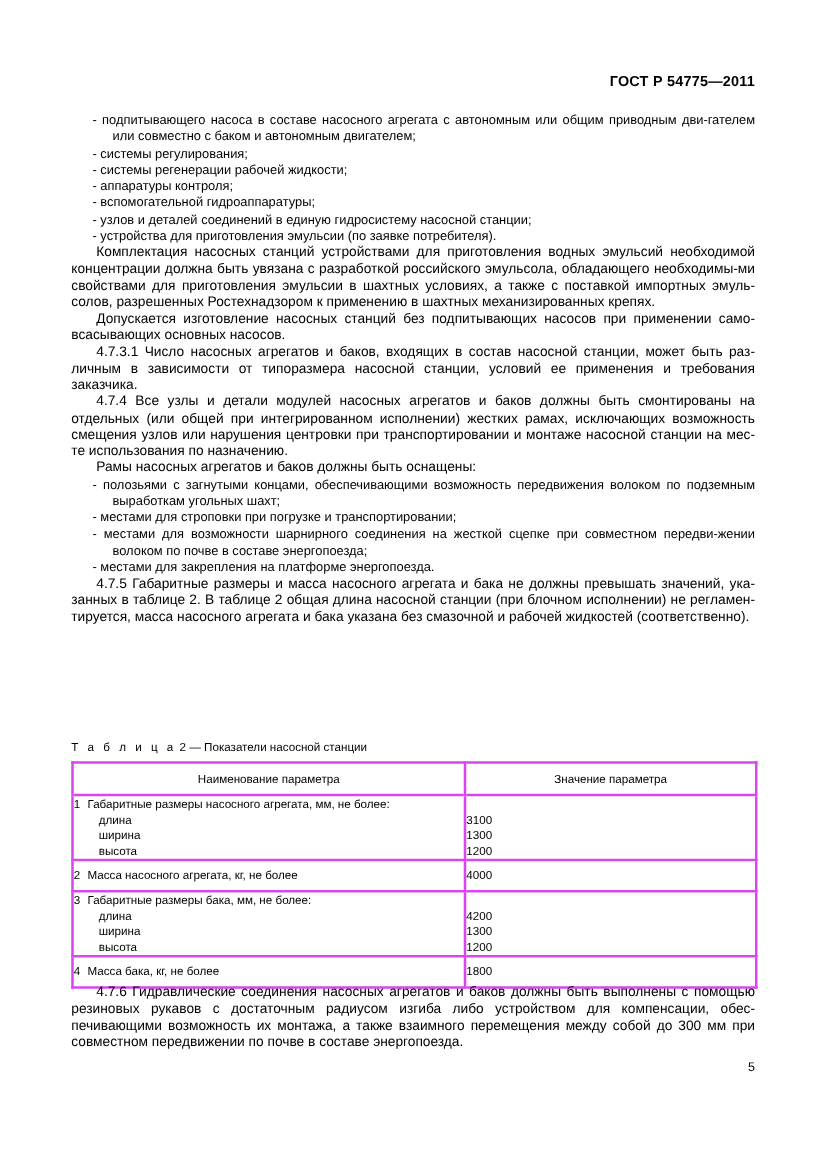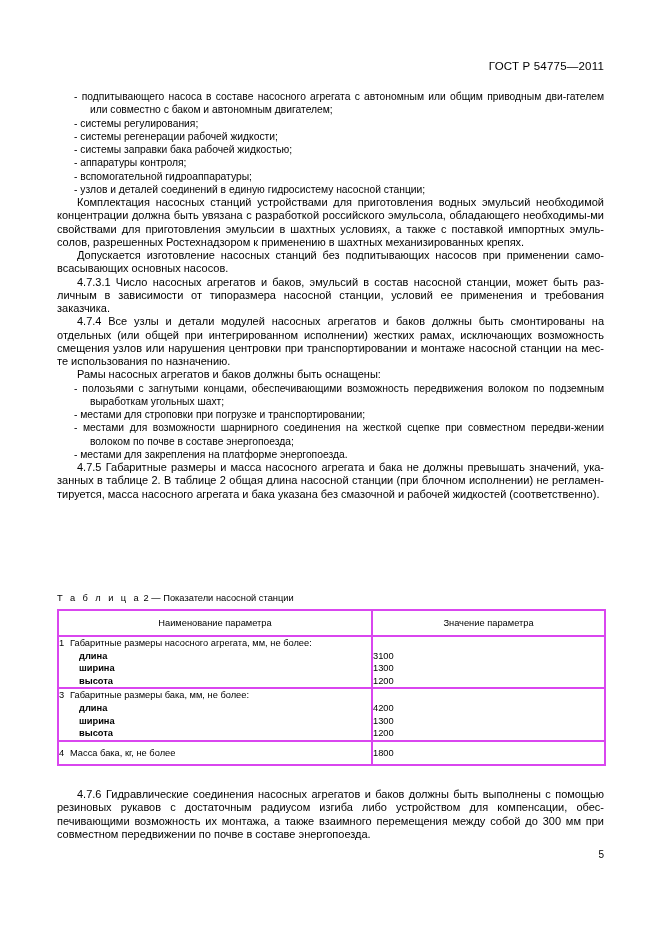--- a/index.html
+++ b/index.html
@@ -25,21 +25,21 @@
   }
 
   
   .doc-header {
     position: absolute;
     left: 57px;
     top: 60px;
     width: 547px;
     text-align: right;
     font-size: 11.5px;
-    font-weight: normal;
+    font-weight: bold;
     letter-spacing: 0.2px;
   }
 
   
   .content {
     position: absolute;
     left: 57px;
     top: 90px;
     width: 547px;
   }
@@ -102,21 +102,20 @@
   .param-table .col-name { width: 314px; }
   .param-table .col-val  { width: 233px; }
 
   .cell-name {
     padding: 5px 6px 5px 9px;
     line-height: 12.6px;
   }
   .cell-name .sub {
     padding-left: 20px;
     display: block;
-    font-weight: bold;
   }
   .cell-val {
     text-align: left;
     line-height: 12.6px;
     padding: 5px 4px 5px 4px;
   }
   .cell-val .blank { visibility: hidden; display: block; }
   .cell-name .num { display: inline-block; min-width: 11px; }
 
   .row-single .cell-name,
@@ -147,29 +146,29 @@
 
 <div class="page">
 
   <div class="doc-header">ГОСТ Р 54775—2011</div>
 
   <div class="content">
 
     <p class="bullet">-  подпитывающего насоса в составе насосного агрегата с автономным или общим приводным дви-гателем или совместно с баком и автономным двигателем;</p>
     <p class="bullet nojust">-  системы регулирования;</p>
     <p class="bullet nojust">-  системы регенерации рабочей жидкости;</p>
-    <p class="bullet nojust">-  системы заправки бака рабочей жидкостью;</p>
     <p class="bullet nojust">-  аппаратуры контроля;</p>
     <p class="bullet nojust">-  вспомогательной гидроаппаратуры;</p>
     <p class="bullet nojust">-  узлов и деталей соединений в единую гидросистему насосной станции;</p>
+    <p class="bullet nojust">-  устройства для приготовления эмульсии (по заявке потребителя).</p>
 
     <p class="para">Комплектация насосных станций устройствами для приготовления водных эмульсий необходимой концентрации должна быть увязана с разработкой российского эмульсола, обладающего необходимы-ми свойствами для приготовления эмульсии в шахтных условиях, а также с поставкой импортных эмуль-солов, разрешенных Ростехнадзором к применению в шахтных механизированных крепях.</p>
     <p class="para">Допускается изготовление насосных станций без подпитывающих насосов при применении само-всасывающих основных насосов.</p>
 
-    <p class="para">4.7.3.1  Число насосных агрегатов и баков, эмульсий в состав насосной станции, может быть раз-личным в зависимости от типоразмера насосной станции, условий ее применения и требования заказчика.</p>
+    <p class="para">4.7.3.1  Число насосных агрегатов и баков, входящих в состав насосной станции, может быть раз-личным в зависимости от типоразмера насосной станции, условий ее применения и требования заказчика.</p>
     <p class="para">4.7.4  Все узлы и детали модулей насосных агрегатов и баков должны быть смонтированы на отдельных (или общей при интегрированном исполнении) жестких рамах, исключающих возможность смещения узлов или нарушения центровки при транспортировании и монтаже насосной станции на мес-те использования по назначению.</p>
 
     <p class="para nojust">Рамы насосных агрегатов и баков должны быть оснащены:</p>
     <p class="bullet">-  полозьями с загнутыми концами, обеспечивающими возможность передвижения волоком по подземным выработкам угольных шахт;</p>
     <p class="bullet nojust">-  местами для строповки при погрузке и транспортировании;</p>
     <p class="bullet">-  местами для возможности шарнирного соединения на жесткой сцепке при совместном передви-жении волоком по почве в составе энергопоезда;</p>
     <p class="bullet nojust">-  местами для закрепления на платформе энергопоезда.</p>
 
     <p class="para">4.7.5  Габаритные размеры и масса насосного агрегата и бака не должны превышать значений, ука-занных в таблице 2. В таблице 2 общая длина насосной станции (при блочном исполнении) не регламен-тируется,  масса  насосного  агрегата  и  бака  указана  без  смазочной  и  рабочей  жидкостей (соответственно).</p>
   </div>
@@ -200,20 +199,28 @@
           <span class="sub">ширина</span>
           <span class="sub">высота</span>
         </td>
         <td class="cell-val">
           <span class="blank">&nbsp;</span>
           <span style="display:block">3100</span>
           <span style="display:block">1300</span>
           <span style="display:block">1200</span>
         </td>
       </tr>
+      <tr class="row-single">
+        <td class="cell-name">
+          <span class="num">2</span><span>Масса насосного агрегата, кг, не более</span>
+        </td>
+        <td class="cell-val">
+          <span style="display:block">4000</span>
+        </td>
+      </tr>
       <tr>
         <td class="cell-name">
           <span class="num">3</span><span>Габаритные размеры бака, мм, не более:</span>
           <span class="sub">длина</span>
           <span class="sub">ширина</span>
           <span class="sub">высота</span>
         </td>
         <td class="cell-val">
           <span class="blank">&nbsp;</span>
           <span style="display:block">4200</span>

